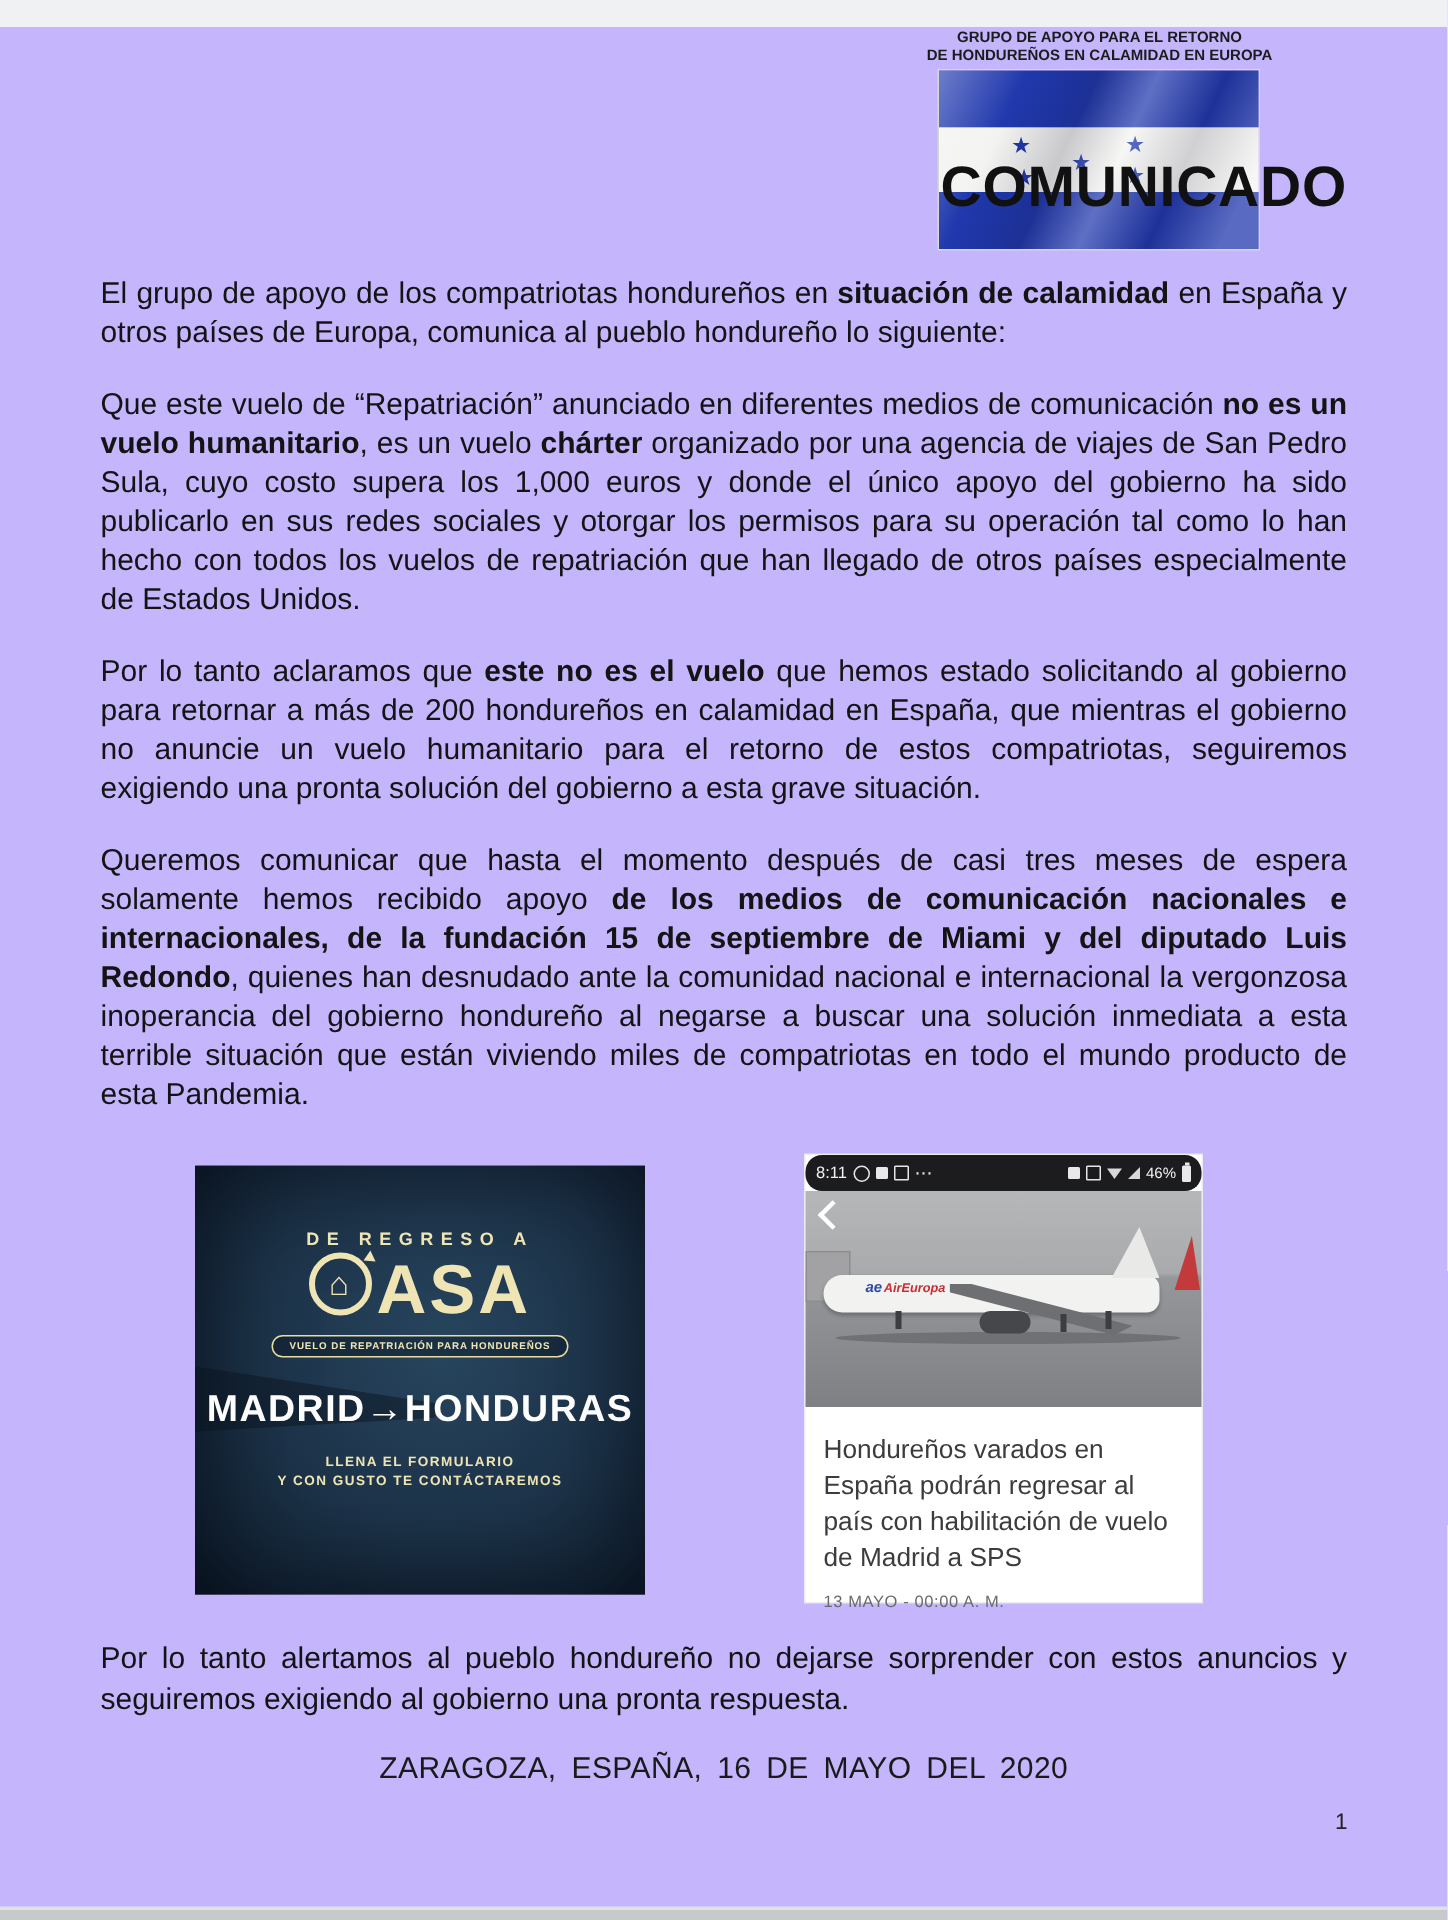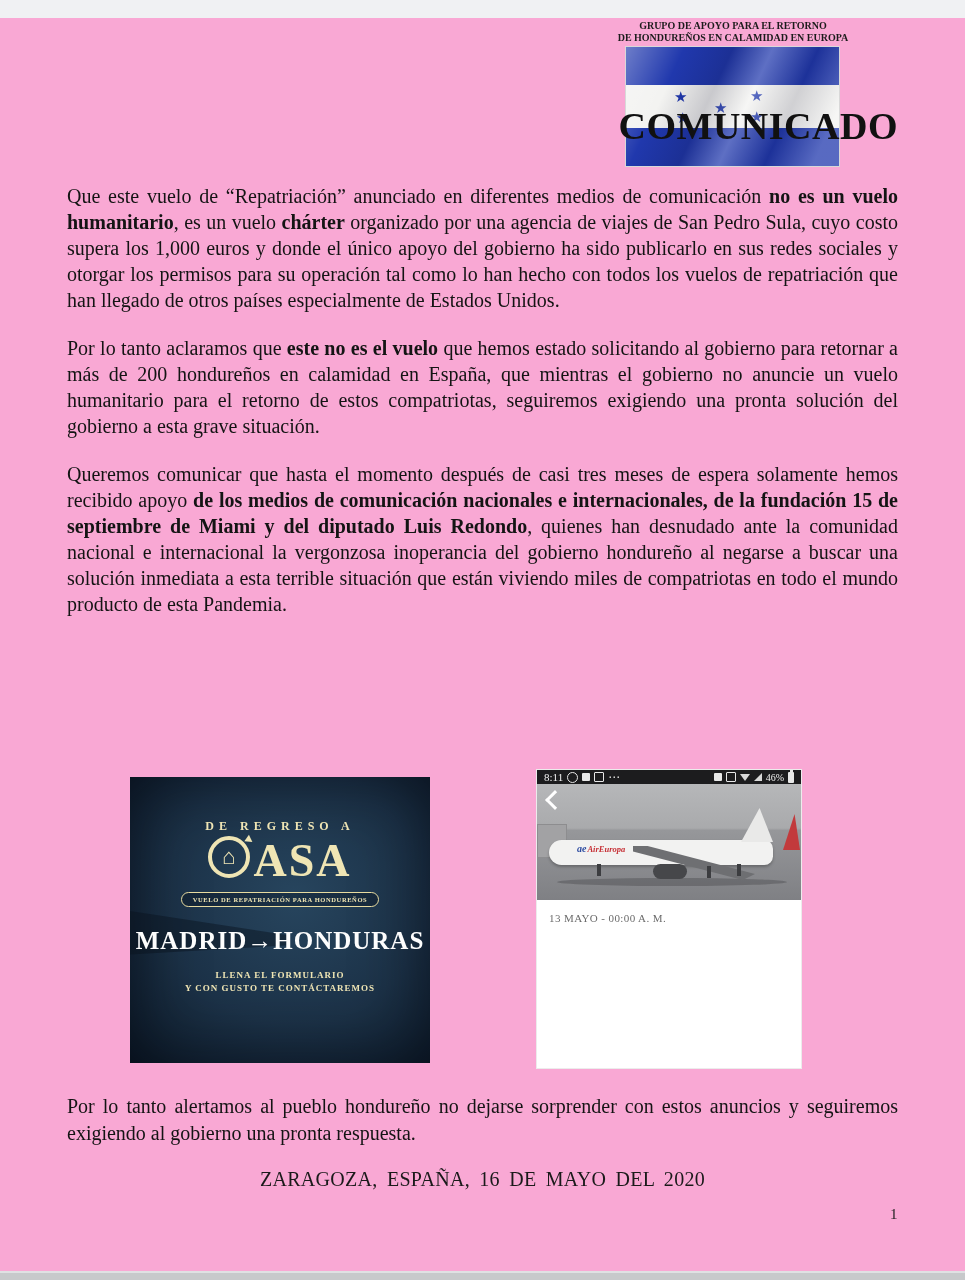--- a/index.html
+++ b/index.html
@@ -1,18 +1,18 @@
 <!DOCTYPE html>
 <html><head>
 <meta charset="utf-8">
 <style>
   html,body{margin:0;padding:0;background:#ffffff;}
   .page{
-    position:relative;width:965px;height:1280px;overflow:hidden;background:#f9a8d4;
-    font-family:Liberation Serif, serif;color:#141414;
+    position:relative;width:965px;height:1280px;overflow:hidden;background:#c4b5fd;
+    font-family:Liberation Sans, sans-serif;color:#141414;
   }
   .edge-top{position:absolute;left:0;top:0;width:965px;height:18px;background:#f0f1f3;}
   .edge-bottom{position:absolute;left:0;bottom:0;width:965px;height:9px;
     background:linear-gradient(#dfe1e3 0 2px,#c7c9cb 2px 100%);}
 
   
   .org{position:absolute;left:611px;top:20px;width:244px;text-align:center;
     font-size:10px;font-weight:bold;line-height:12px;color:#1c1c1c;}
   .flag{position:absolute;left:625px;top:46px;width:213px;height:119px;border:1px solid #d8d8d8;}
   .flag .stripe{position:absolute;left:0;width:100%;height:38px;}
@@ -63,36 +63,36 @@
   .flyer .cta{position:relative;margin-top:14px;font-size:9px;font-weight:bold;
     letter-spacing:1px;line-height:13px;color:#efe5b4;}
   .flyer .brand{position:absolute;left:0;bottom:16px;width:100%;font-size:17px;letter-spacing:1px;}
   .flyer .brand .bird{color:#f5f5f5;font-size:15px;margin-right:4px;}
   .flyer .brand .bold{color:#f5f5f5;font-weight:bold;}
   .flyer .brand .light{color:rgba(245,245,245,.55);}
 
   
   .phone{position:absolute;left:537px;top:770px;width:264px;height:298px;background:#fff;
     box-shadow:0 0 0 1px #ececec;}
-  .statusbar{height:14px;background:#1c1c1e;color:#f2f2f2;display:flex;align-items:center;
-    padding:0 7px;font-size:11px;gap:4px;}
+  .statusbar{height:24px;background:#1c1c1e;color:#f2f2f2;display:flex;align-items:center;
+    padding:0 7px;font-size:11px;gap:4px;border-radius:11px;}
   .statusbar .grow{flex:1;}
   .sb-ico{display:inline-block;}
   .ico-circle{width:9px;height:9px;border:1.5px solid #e8e8e8;border-radius:50%;}
   .ico-square{width:8px;height:8px;border:1.5px solid #e8e8e8;border-radius:1px;}
   .ico-badge{width:8px;height:8px;background:#e8e8e8;border-radius:1px;}
   .ico-wifi{width:0;height:0;border-left:5px solid transparent;border-right:5px solid transparent;
     border-top:7px solid #d8d8d8;}
   .ico-signal{width:0;height:0;border-left:8px solid transparent;border-bottom:8px solid #d8d8d8;}
   .ico-batt{width:6px;height:11px;background:#e8e8e8;border-radius:1px;position:relative;}
   .ico-batt:before{content:"";position:absolute;left:1.5px;top:-2px;width:3px;height:2px;background:#e8e8e8;}
   .more{font-size:12px;letter-spacing:1px;color:#e8e8e8;}
   .pct{font-size:10px;}
 
-  .photo{position:relative;height:116px;overflow:hidden;
+  .photo{position:relative;height:144px;overflow:hidden;
     background:linear-gradient(#b6b7b9 0%,#a9aaac 38%,#96979a 40%,#7f8084 100%);}
   .back-chevron{position:absolute;left:11px;top:9px;width:11px;height:11px;
     border-left:3px solid #fff;border-bottom:3px solid #fff;transform:rotate(45deg);}
   .jetbridge{position:absolute;left:0;top:40px;width:28px;height:32px;background:#a2a2a4;
     border:1px solid #8d8d8f;}
   .fuselage{position:absolute;left:12px;top:56px;width:224px;height:25px;background:#f2f2f1;
     border-radius:13px 9px 9px 13px;box-shadow:0 2px 3px rgba(0,0,0,.25);}
   .airline-title{position:absolute;left:40px;top:59px;font-size:8.5px;font-weight:bold;
     font-style:italic;color:#c62f35;}
   .airline-title .ae{color:#2b4aa0;font-size:10px;margin-right:1px;}
@@ -132,20 +132,21 @@
       <span class="star" style="left:50px;top:26px;color:#2038ad;">★</span>
       <span class="star" style="left:124px;top:25px;color:#2038ad;">★</span>
     </div>
     <div class="stripe bot" style="background:#2038ad;"></div>
     <div class="sheen"></div>
   </div>
 
   <h1 class="title">COMUNICADO</h1>
 
   <div class="bodytext">
+    <p><span>El grupo de apoyo de los compatriotas hondureños en </span><span class="b">situación de calamidad</span><span> en España y otros países de Europa, comunica al pueblo hondureño lo siguiente:</span></p>
 
     <p><span>Que este vuelo de “Repatriación” anunciado en diferentes medios de comunicación </span><span class="b">no es un vuelo humanitario</span><span>, es un vuelo </span><span class="b">chárter</span><span> organizado por una agencia de viajes de San Pedro Sula, cuyo costo supera los 1,000 euros y donde el único apoyo del gobierno ha sido publicarlo en sus redes sociales y otorgar los permisos para su operación tal como lo han hecho con todos los vuelos de repatriación que han llegado de otros países especialmente de Estados Unidos.</span></p>
 
     <p><span>Por lo tanto aclaramos que </span><span class="b">este no es el vuelo</span><span> que hemos estado solicitando al gobierno para retornar a más de 200 hondureños en calamidad en España, que mientras el gobierno no anuncie un vuelo humanitario para el retorno de estos compatriotas, seguiremos exigiendo una pronta solución del gobierno a esta grave situación.</span></p>
 
     <p><span>Queremos comunicar que hasta el momento después de casi tres meses de espera solamente hemos recibido apoyo </span><span class="b">de los medios de comunicación nacionales e internacionales, de la fundación 15 de septiembre de Miami y del diputado Luis Redondo</span><span>, quienes han desnudado ante la comunidad nacional e internacional la vergonzosa inoperancia del gobierno hondureño al negarse a buscar una solución inmediata a esta terrible situación que están viviendo miles de compatriotas en todo el mundo producto de esta Pandemia.</span></p>
   </div>
 
   <div class="flyer">
     <div class="wing"></div>
@@ -181,20 +182,21 @@
       <span class="fuselage"></span>
       <span class="tailfin-white"></span>
       <span class="tailfin-red"></span>
       <span class="wing-dark"></span>
       <span class="engine"></span>
       <span class="gear g1"></span>
       <span class="gear g2"></span>
       <span class="gear g3"></span>
       <span class="airline-title"><span class="ae">ae</span><span>AirEuropa</span></span>
     </div>
+    <div class="headline">Hondureños varados en España podrán regresar al país con habilitación de vuelo de Madrid a SPS</div>
     <div class="newsdate">13 MAYO - 00:00 A. M.</div>
   </div>
 
   <p class="closing"><span>Por lo tanto alertamos al pueblo hondureño no dejarse sorprender con estos anuncios y seguiremos exigiendo al gobierno una pronta respuesta.</span></p>
   <div class="dateline">ZARAGOZA, ESPAÑA, 16 DE MAYO DEL 2020</div>
   <div class="pagenum">1</div>
 
   <div class="edge-bottom"></div>
 </div>
 

